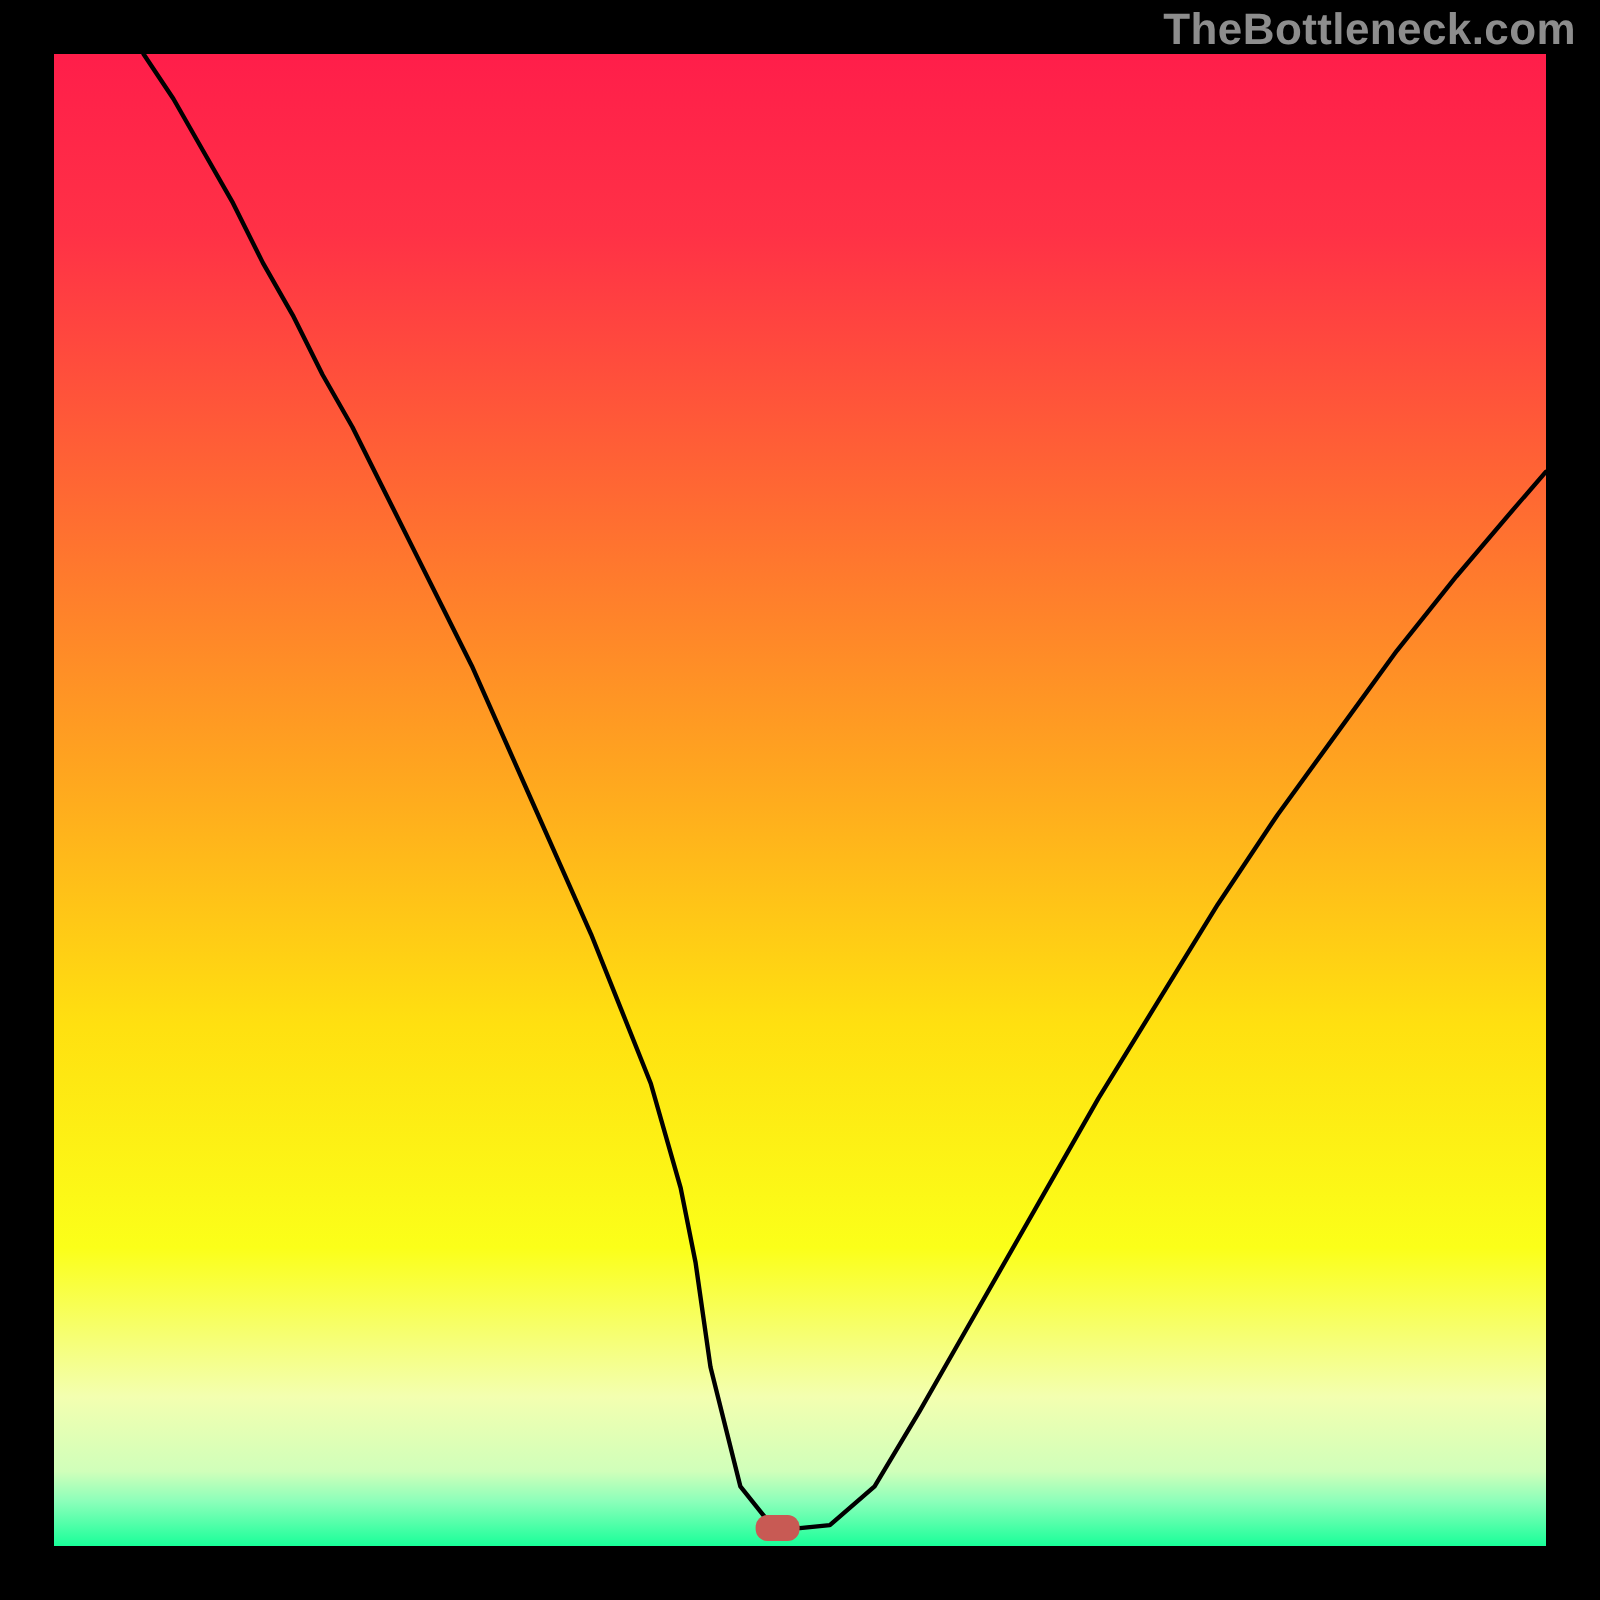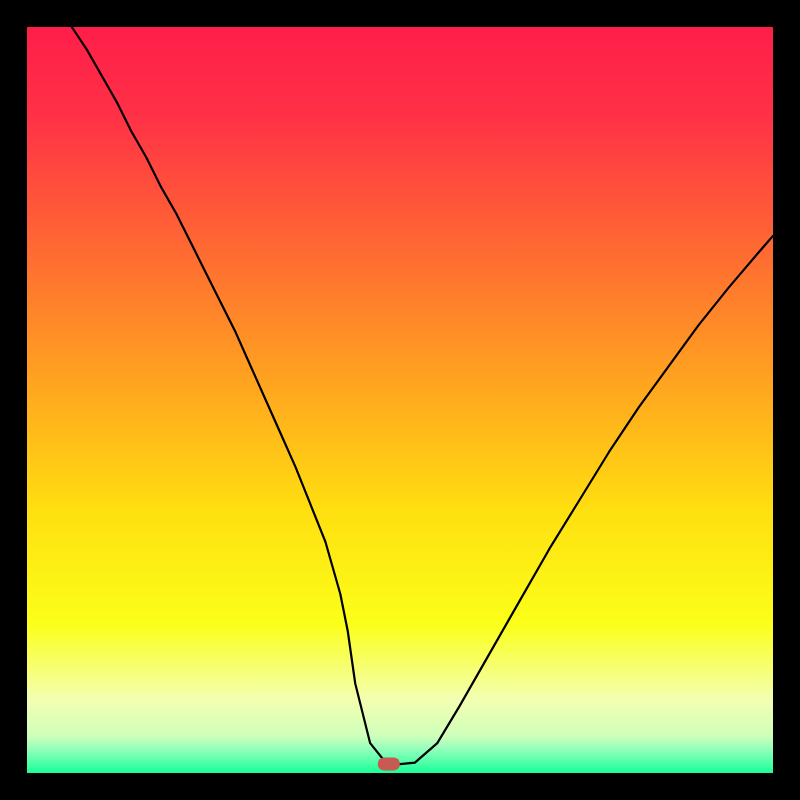--- a/index.html
+++ b/index.html
@@ -34,20 +34,21 @@
     height: 746px;
   }
   svg {
     display: block;
   }
 </style>
 </head>
 <body>
 <div class="frame">
 
+  <div class="watermark">TheBottleneck.com</div>
 
   <div class="plot-wrap">
     <svg id="chart-svg" width="746" height="746" viewBox="0 0 746 746">
       <defs>
         <linearGradient id="bg-grad" x1="0" y1="0" x2="0" y2="1">
           <stop offset="0%" stop-color="#ff1e4a"></stop>
           <stop offset="12%" stop-color="#ff3146"></stop>
           <stop offset="30%" stop-color="#ff6a32"></stop>
           <stop offset="48%" stop-color="#ffa51f"></stop>
           <stop offset="65%" stop-color="#ffe010"></stop>

